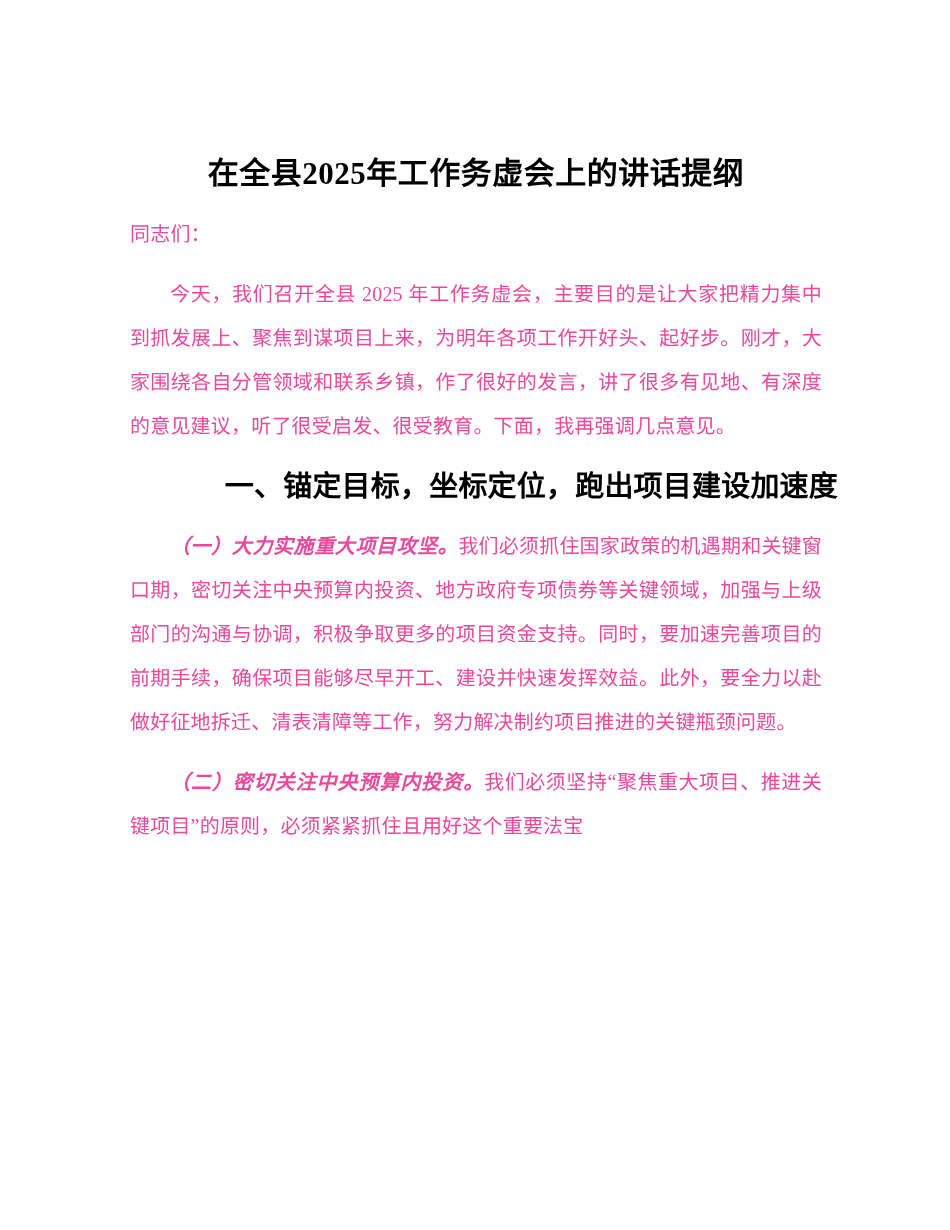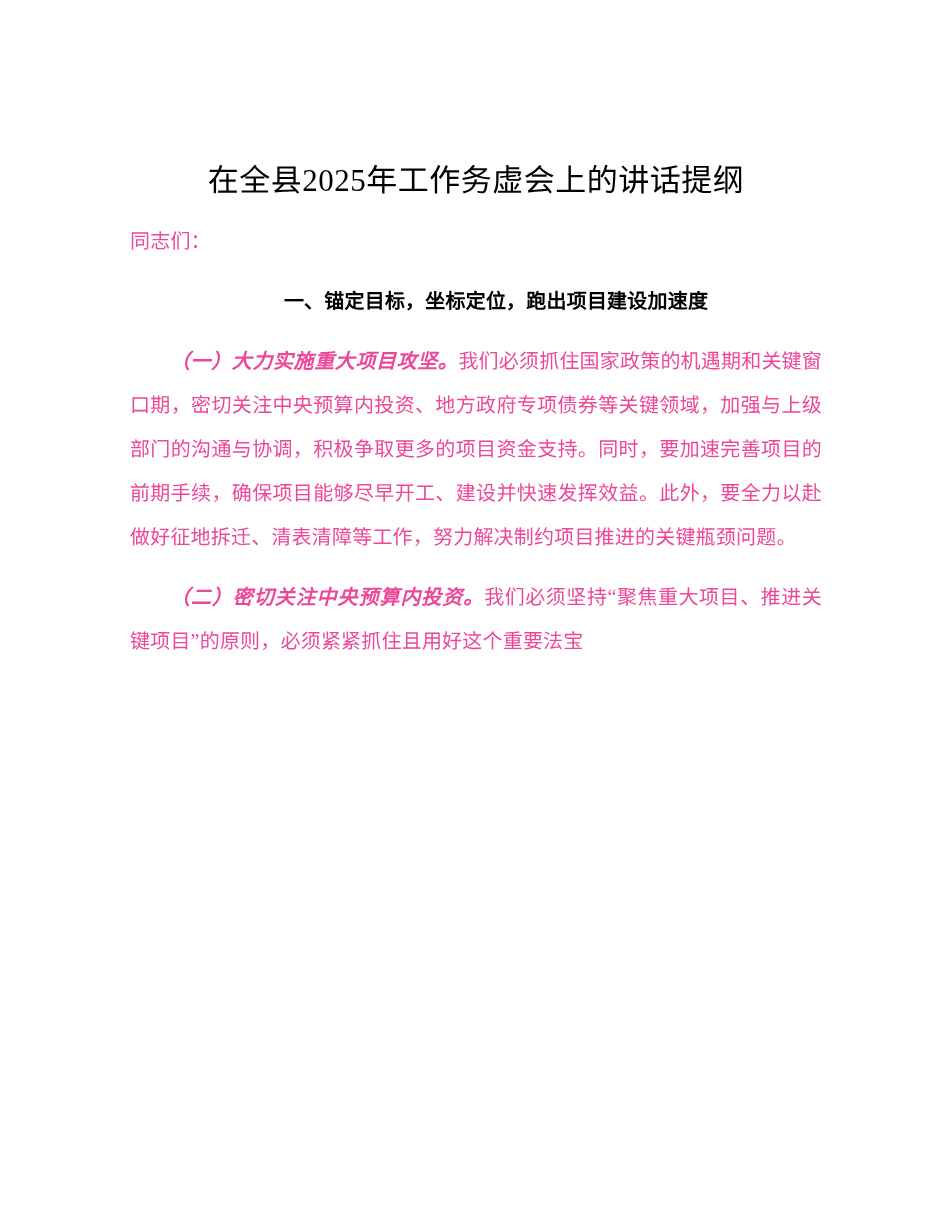--- a/index.html
+++ b/index.html
@@ -22,27 +22,27 @@
   .content {
     position: absolute;
     left: 114px;
     top: 152px;
     width: 724px;
   }
 
   
   .doc-title {
     font-family: "Liberation Serif", "DejaVu Serif", serif;
-    font-weight: normal;
+    font-weight: bold;
     font-size: 31px;
     line-height: 44px;
     text-align: center;
     color: #000000;
     letter-spacing: 0.5px;
-    margin: 7px 0 12px 0;
+    margin: 0 0 12px 0;
     white-space: nowrap;
   }
 
   
   .salutation,
   .body-para {
     font-family: "Liberation Serif", "DejaVu Serif", serif;
     font-size: 20px;
     line-height: 44px;
     color: #ec4899;
@@ -57,26 +57,26 @@
   }
 
   .body-para {
     text-indent: 2em;
   }
 
   
   .heading-1 {
     font-family: "Liberation Sans", "DejaVu Sans", sans-serif;
     font-weight: bold;
-    font-size: 20px;
+    font-size: 29px;
     line-height: 44px;
     color: #000000;
     margin: 0;
     text-indent: 2em;
-    text-align: center;
+    text-align: right;
     letter-spacing: 0.2px;
   }
 
   
   .lead-bold {
     font-family: "Liberation Serif", "DejaVu Serif", serif;
     font-weight: bold;
     font-style: italic;
     letter-spacing: 0.6px;
   }
@@ -89,20 +89,21 @@
 </head>
 <body>
 
 <div class="page">
   <div class="content">
 
     <h1 class="doc-title">在全县2025年工作务虚会上的讲话提纲</h1>
 
     <p class="salutation">同志们：</p>
 
+    <p class="body-para">今天，我们召开全县 2025 年工作务虚会，主要目的是让大家把精力集中到抓发展上、聚焦到谋项目上来，为明年各项工作开好头、起好步。刚才，大家围绕各自分管领域和联系乡镇，作了很好的发言，讲了很多有见地、有深度的意见建议，听了很受启发、很受教育。下面，我再强调几点意见。</p>
 
     <h2 class="heading-1">一、锚定目标，坐标定位，跑出项目建设加速度</h2>
 
 
     <p class="body-para">
       <span class="lead-bold">（一）大力实施重大项目攻坚。</span><span class="para-rest">我们必须抓住国家政策的机遇期和关键窗口期，密切关注中央预算内投资、地方政府专项债券等关键领域，加强与上级部门的沟通与协调，积极争取更多的项目资金支持。同时，要加速完善项目的前期手续，确保项目能够尽早开工、建设并快速发挥效益。此外，要全力以赴做好征地拆迁、清表清障等工作，努力解决制约项目推进的关键瓶颈问题。</span>
     </p>
 
     <p class="body-para">
       <span class="lead-bold">（二）密切关注中央预算内投资。</span><span class="para-rest">我们必须坚持“聚焦重大项目、推进关键项目”的原则，必须紧紧抓住且用好这个重要法宝</span>

